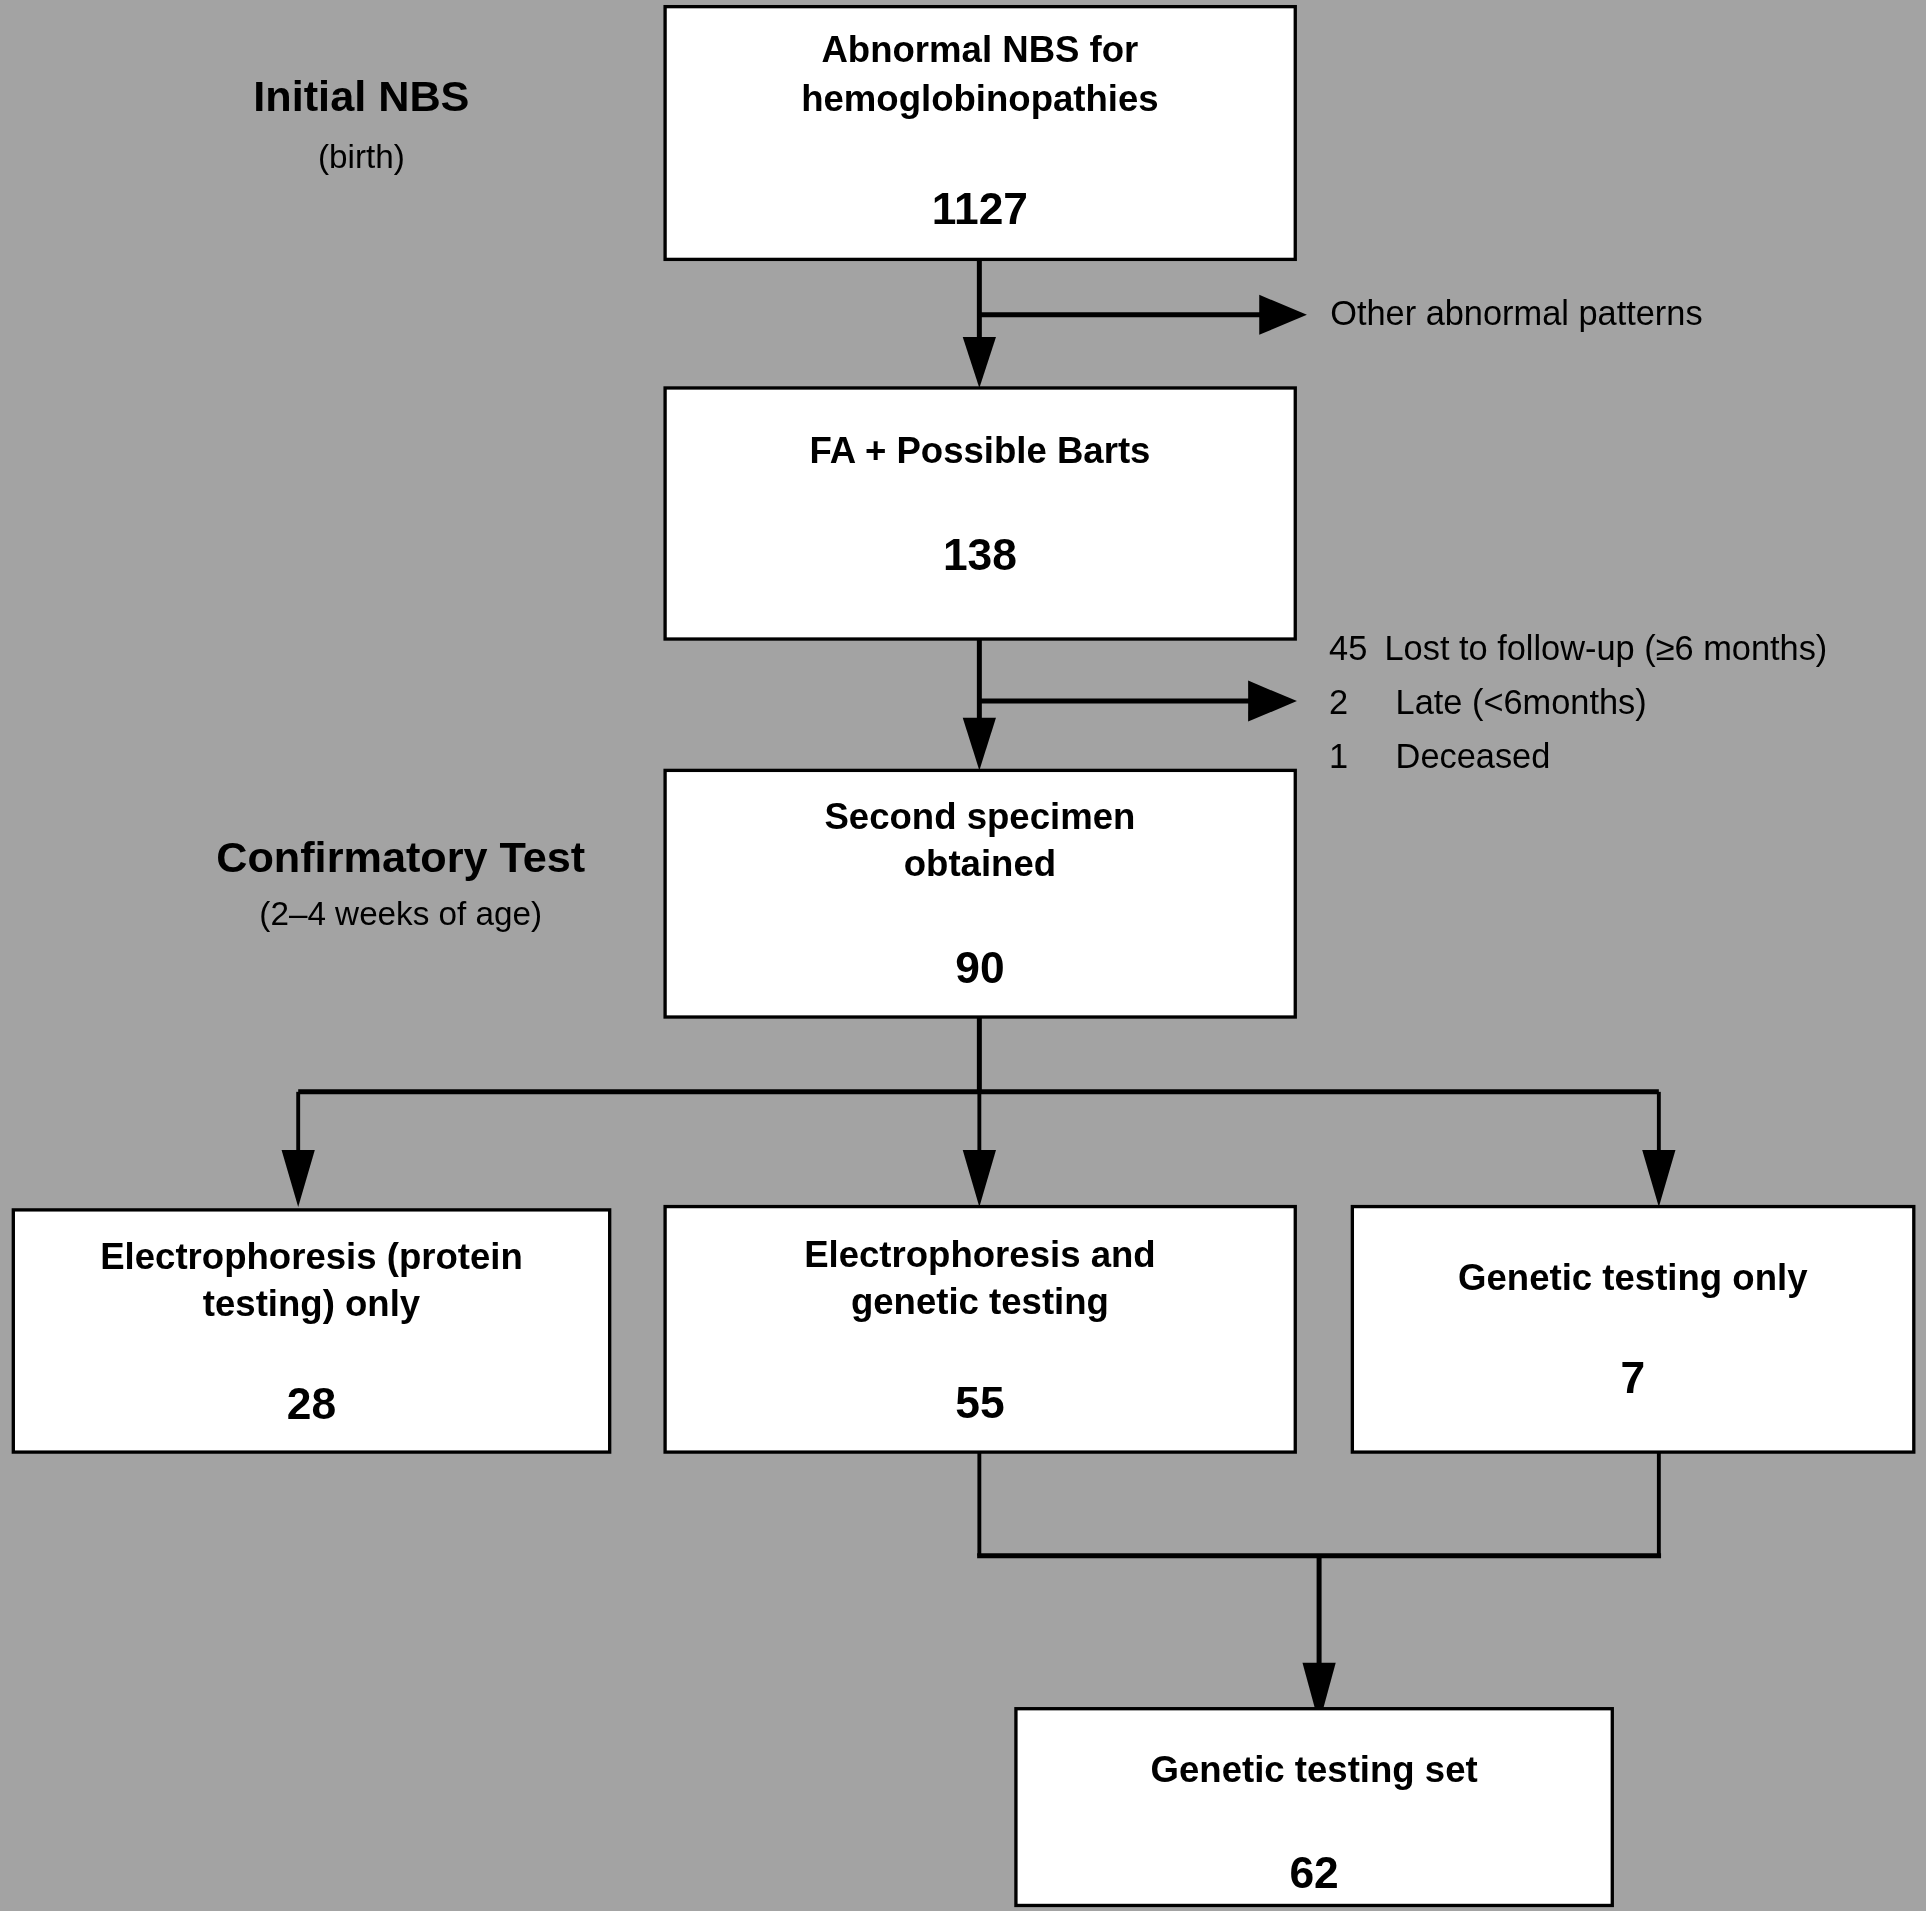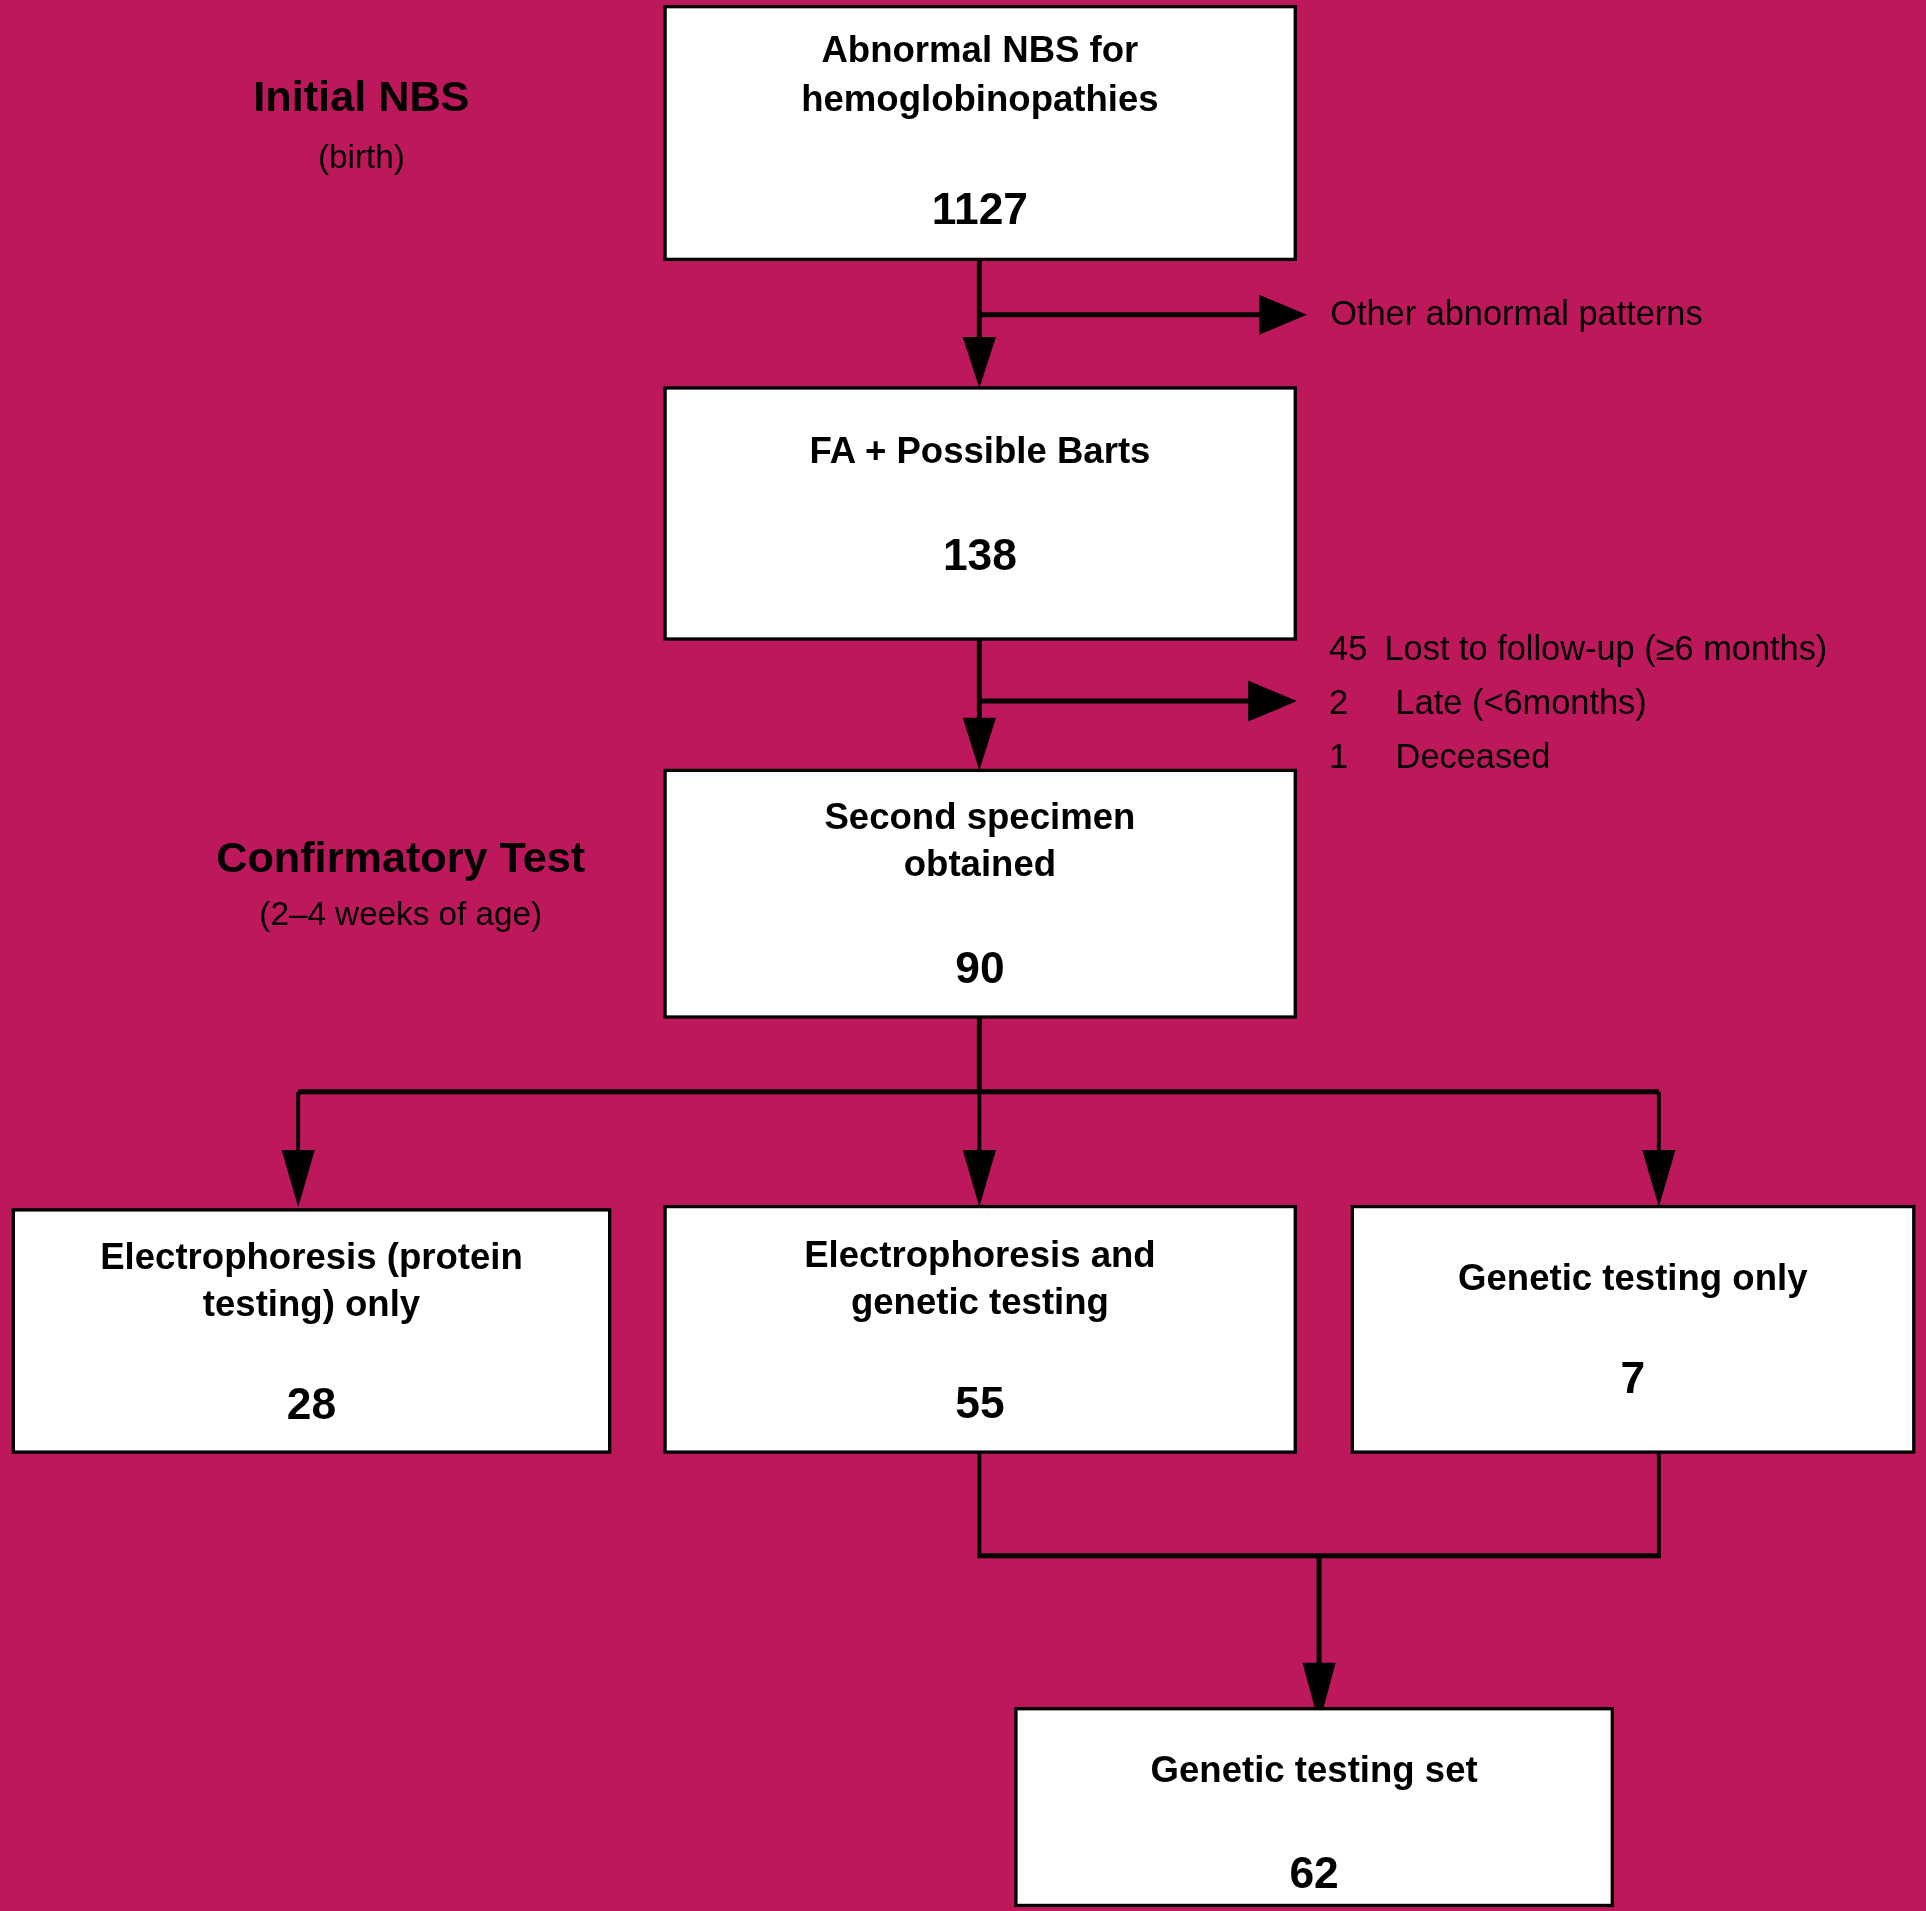--- a/index.html
+++ b/index.html
@@ -9,21 +9,21 @@
     background: #ffffff;
   }
   body {
     font-family: "Liberation Sans", sans-serif;
     color: #000000;
   }
   #flow-wrap {
     position: relative;
     width: 1926px;
     height: 1911px;
-    background: #be185d;
+    background: #a3a3a3;
     overflow: hidden;
   }
   svg.flow-svg {
     position: absolute;
     top: 0;
     left: 0;
     width: 1926px;
     height: 1911px;
     display: block;
   }

